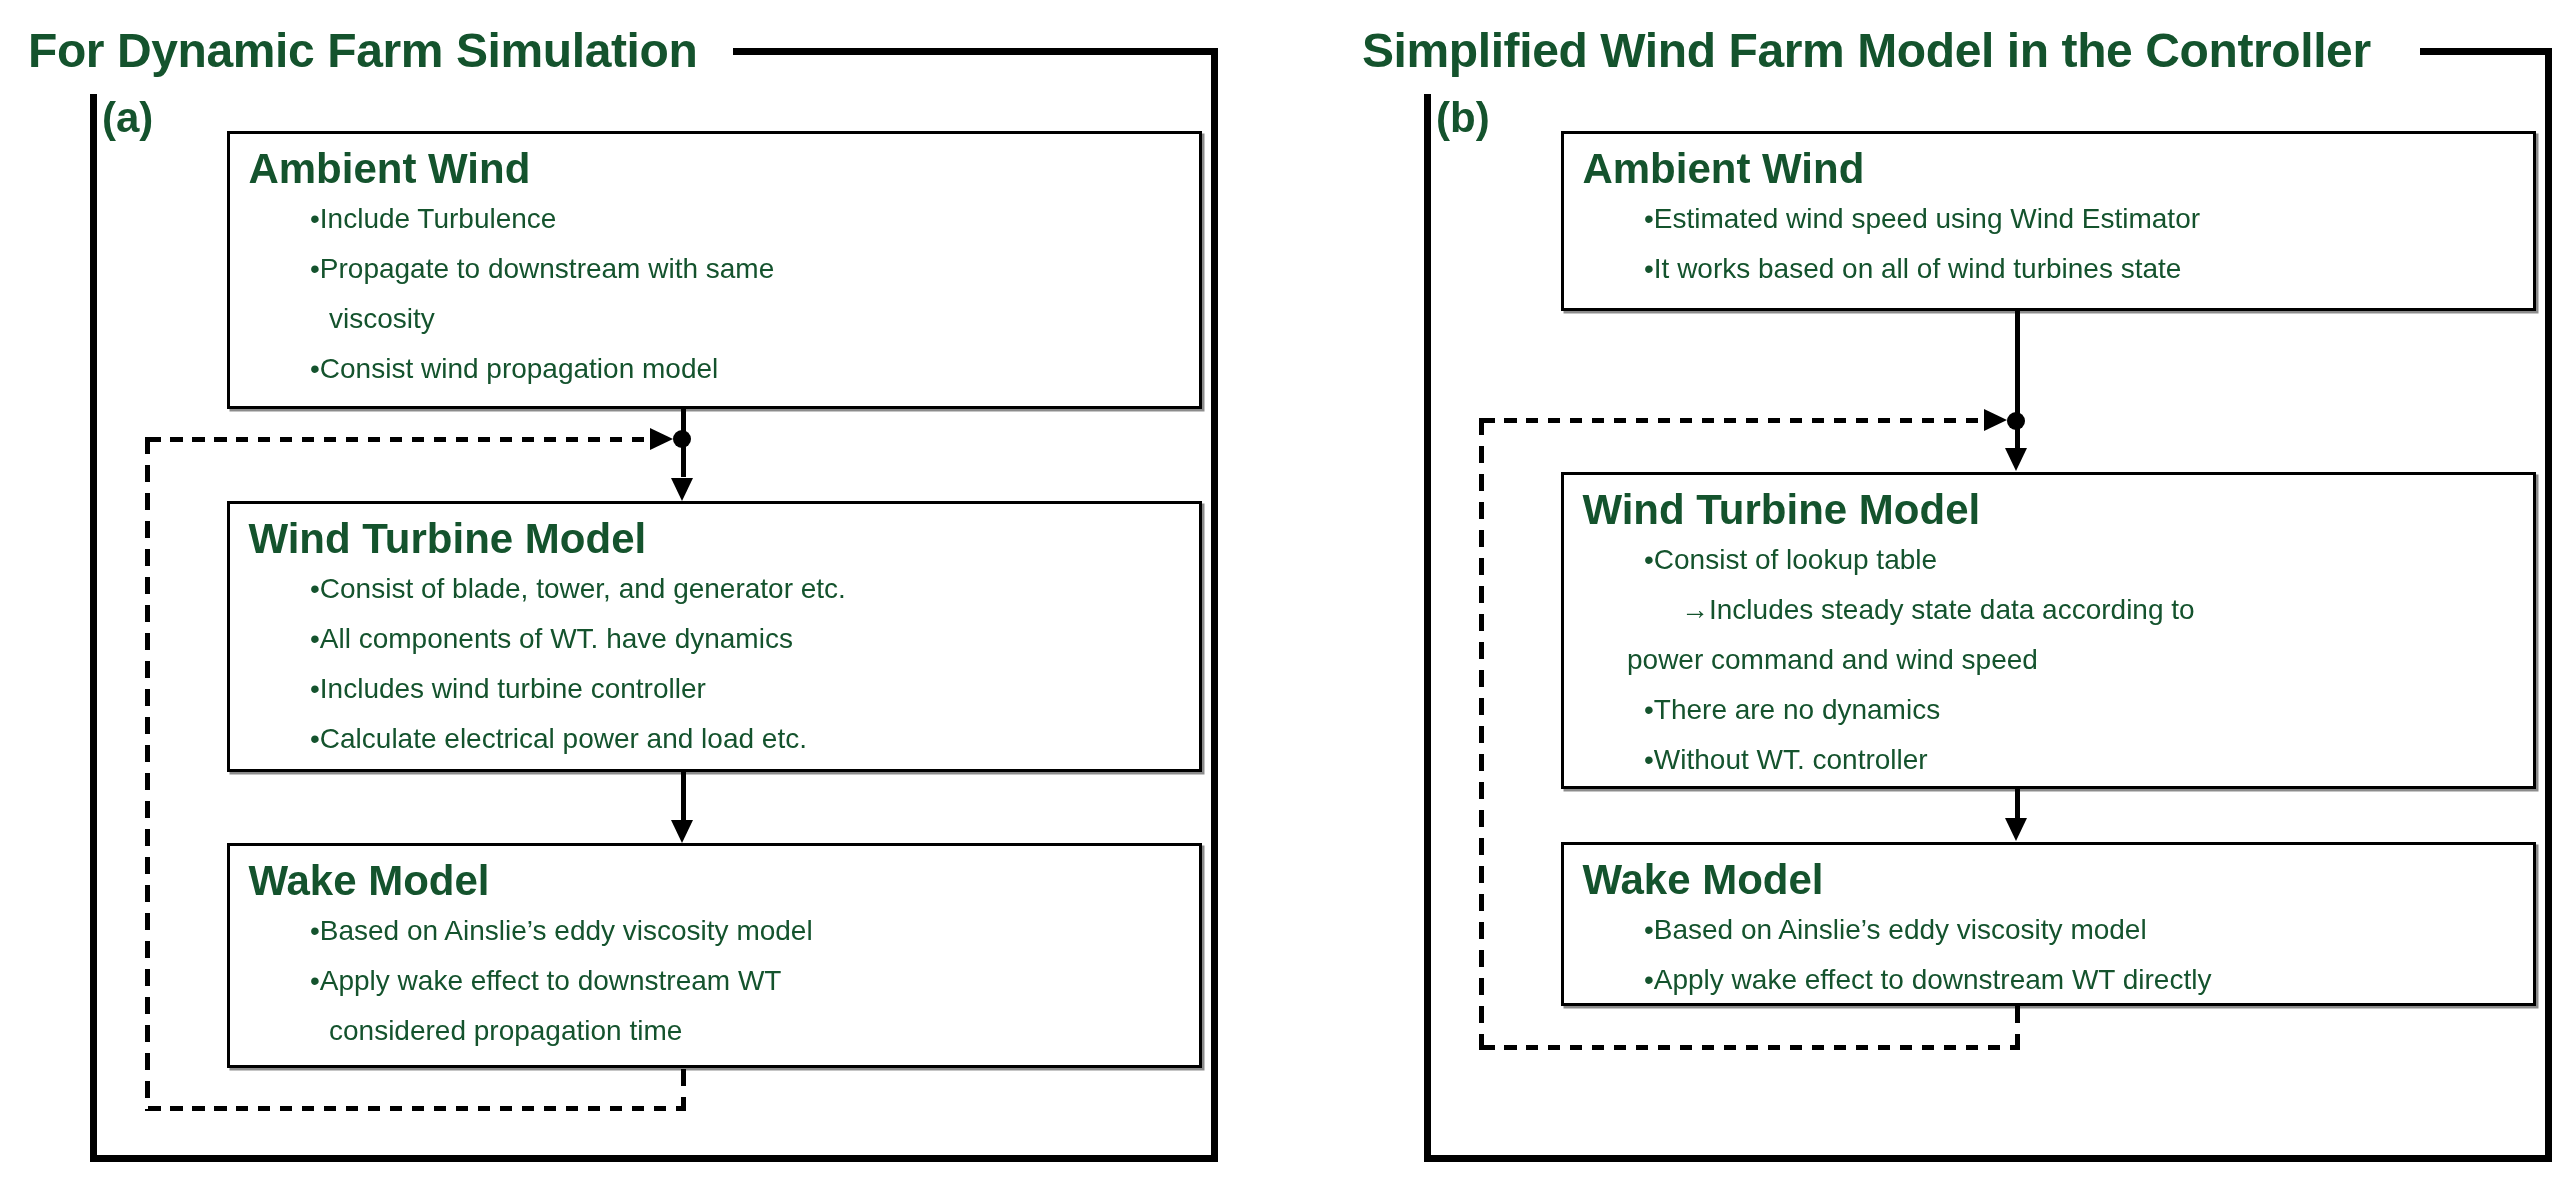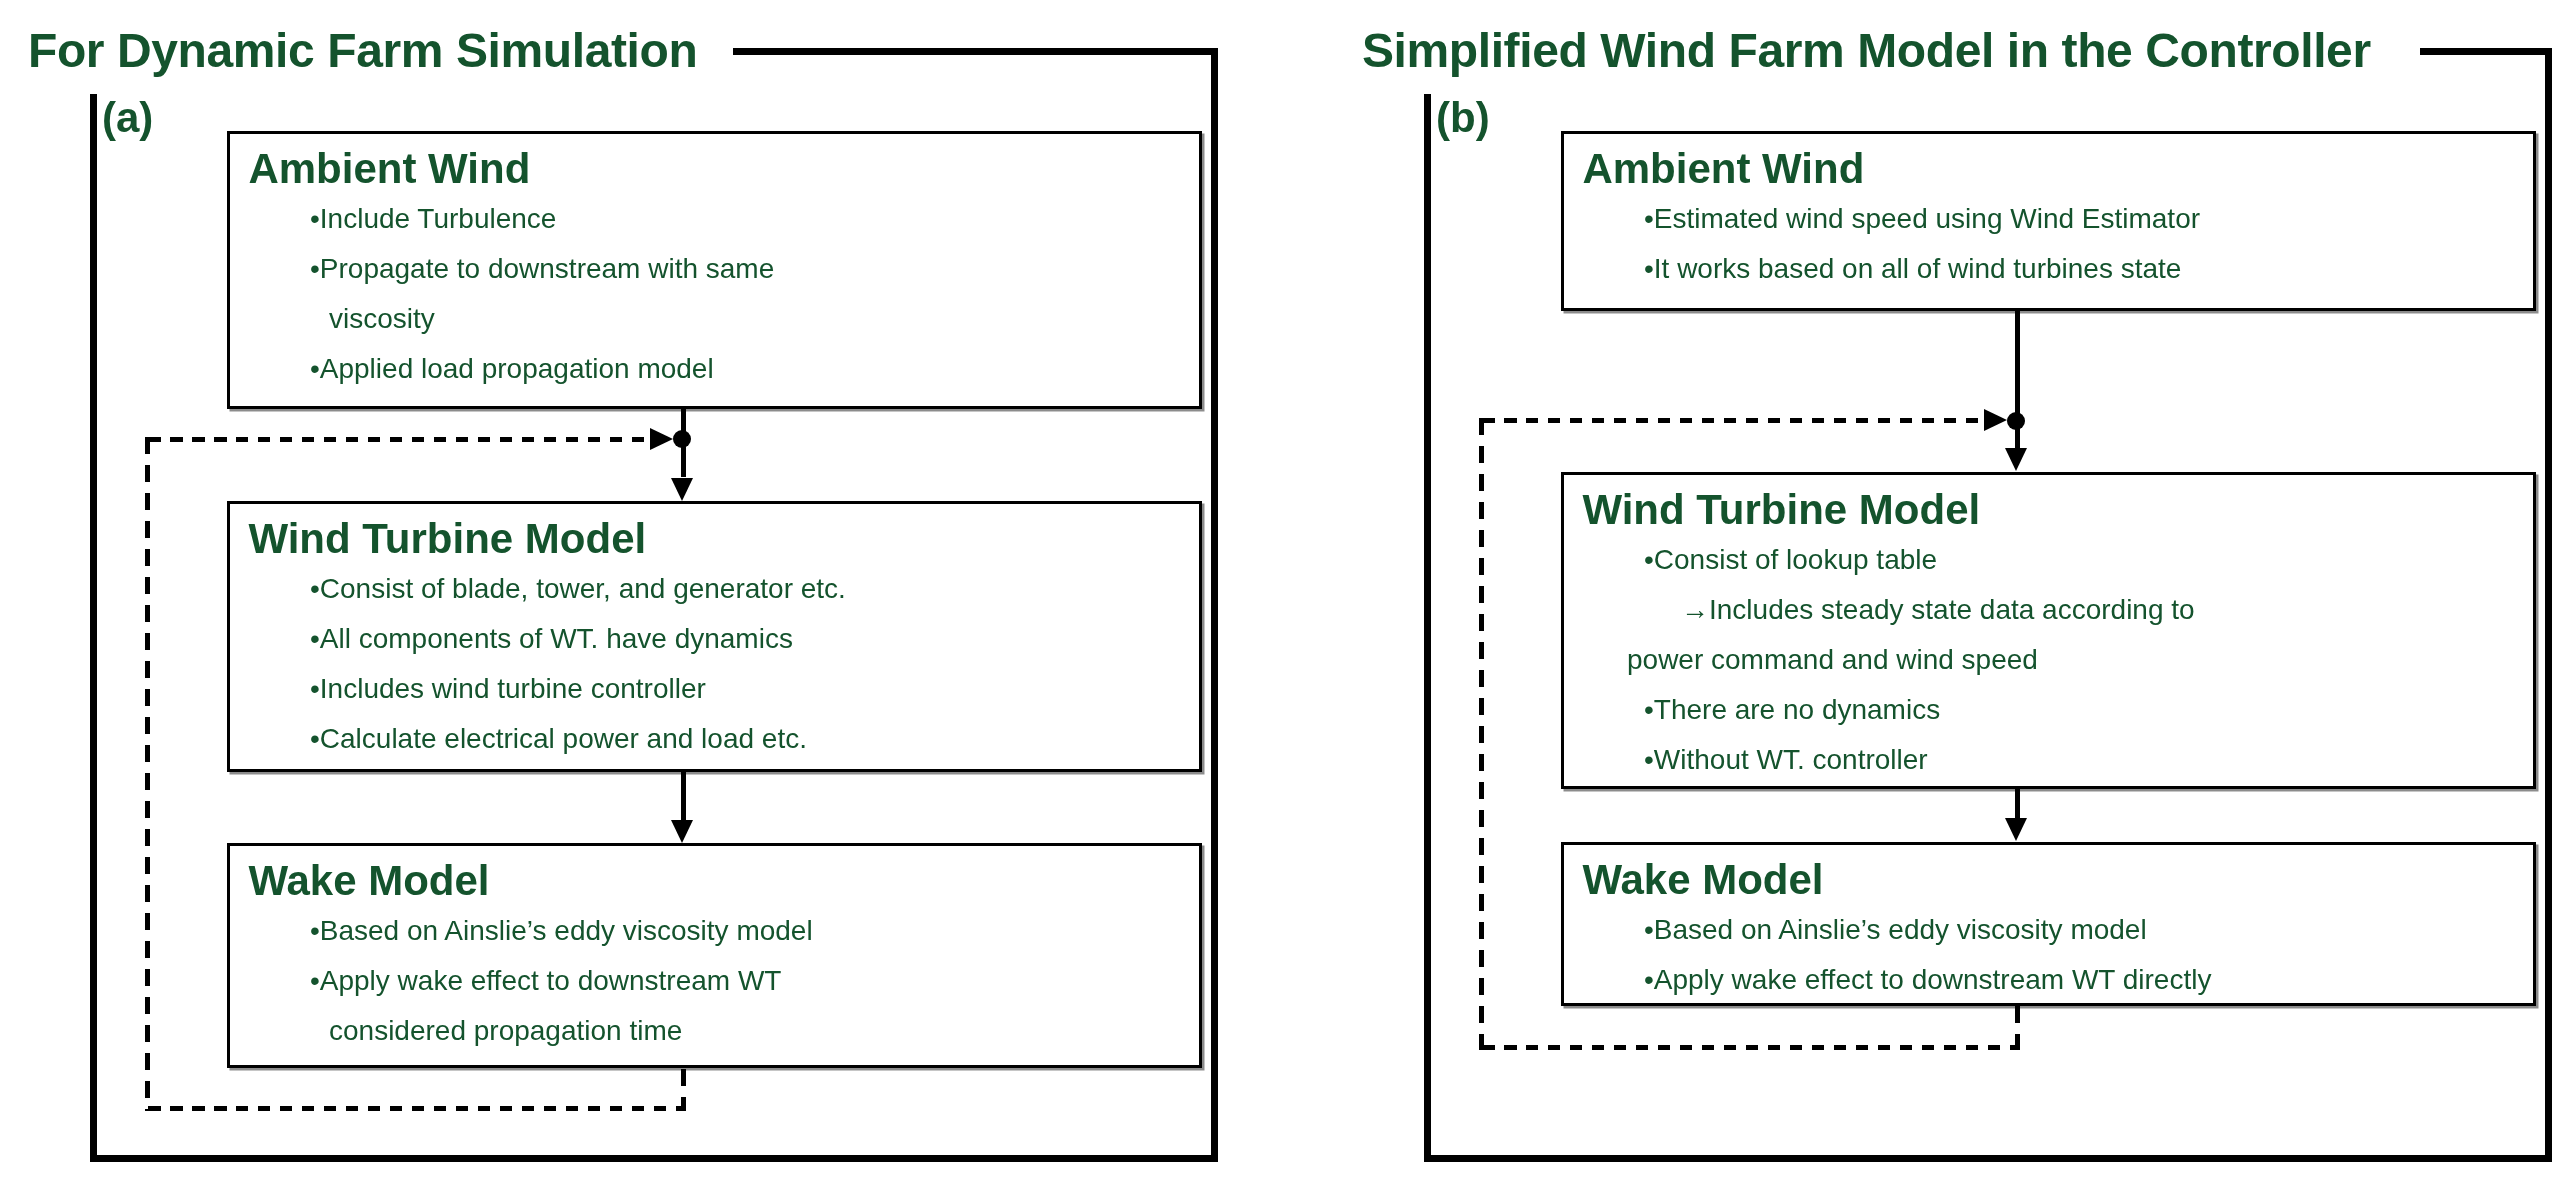--- a/index.html
+++ b/index.html
@@ -177,21 +177,21 @@
     <div class="frame frame-bottom"></div>
     <div class="frame frame-left"></div>
 
     <div class="plabel">(a)</div>
 
     <div class="box box1">
       <div class="bh">Ambient Wind</div>
       <div class="bl b">•Include Turbulence</div>
       <div class="bl b">•Propagate to downstream with same</div>
       <div class="bl w">viscosity</div>
-      <div class="bl b">•Applied load propagation model</div>
+      <div class="bl b">•Consist wind propagation model</div>
     </div>
 
     <div class="vline v1"></div>
     <div class="ahd ahd1"></div>
     <div class="dash-h dh-top"></div>
     <div class="ahr ahr1"></div>
     <div class="dot"></div>
 
     <div class="box box2">
       <div class="bh">Wind Turbine Model</div>

